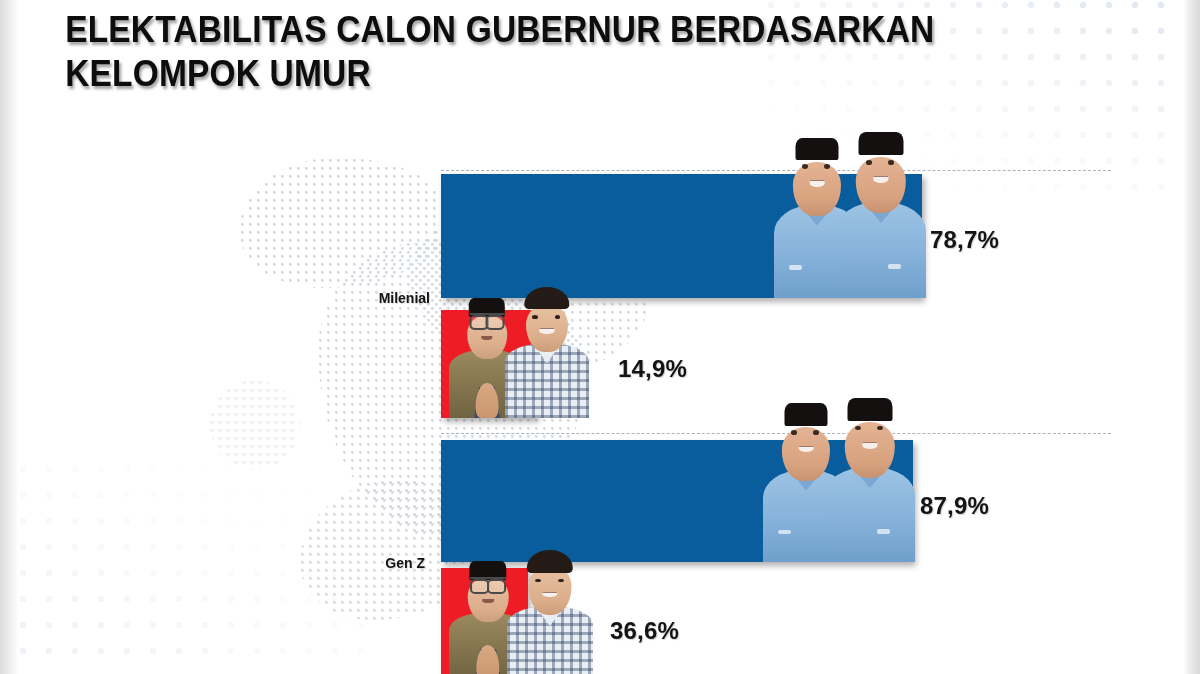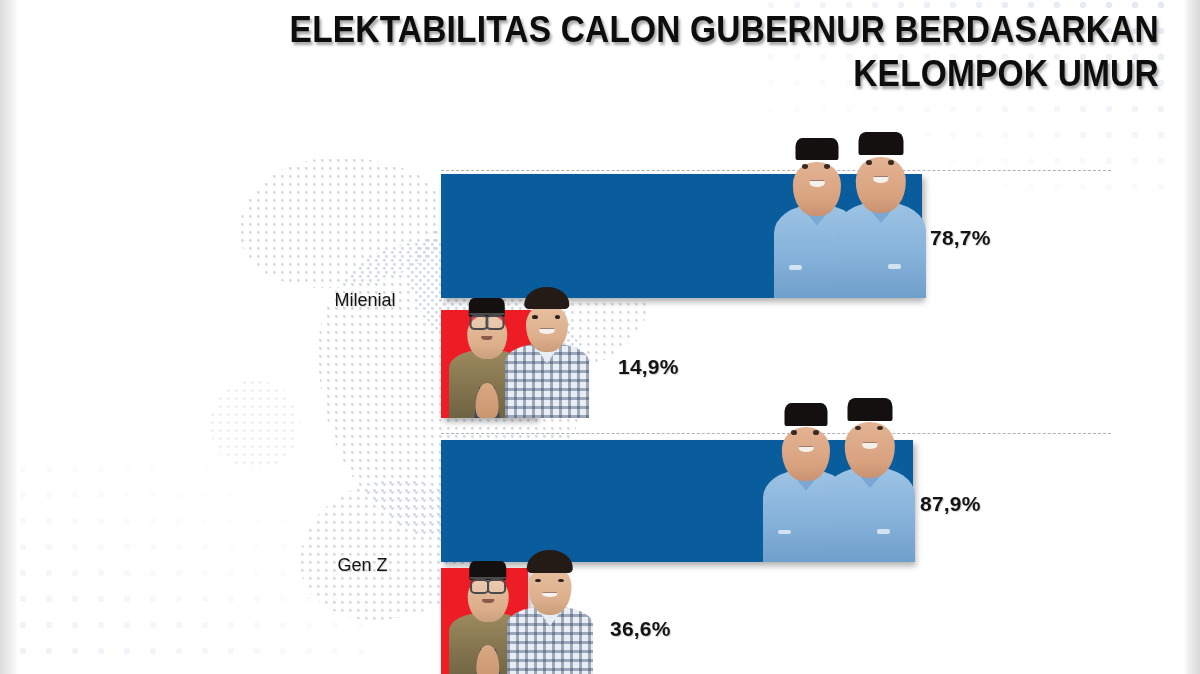--- a/index.html
+++ b/index.html
@@ -71,21 +71,21 @@
     position: absolute; right: 0; top: 0;
     width: 16px; height: 100%;
     background: linear-gradient(270deg, #d8d8d8 0%, #e6e6e6 45%, #f4f4f4 80%, #ffffff 100%);
     pointer-events: none;
   }
 
   
   .title-block {
     position: absolute;
     left: 0; right: 0; top: 8px;
-    text-align: right;
+    text-align: left;
     pointer-events: none;
     margin-left: 24px;
   }
   .title-line {
     display: block;
     font-family: "Liberation Sans Narrow", "Liberation Sans", sans-serif;
     font-weight: bold;
     font-size: 36px;
     line-height: 44px;
     letter-spacing: 0.2px;
@@ -113,33 +113,33 @@
     left: 441px;
     overflow: visible;
     box-shadow: 3px 4px 6px rgba(0,0,0,0.30);
   }
   .bar-blue { background: #0a5d9c; }
   .bar-red  { background: #ee1c25; }
 
   .bar-value {
     position: absolute;
     font-weight: bold;
-    font-size: 21px;
+    font-size: 24px;
     color: #141414;
     letter-spacing: 0.2px;
     white-space: nowrap;
     text-shadow: 1px 1px 1px rgba(120,120,120,0.35);
   }
   .cat-label {
     position: absolute;
-    font-weight: normal;
-    font-size: 18px;
+    font-weight: bold;
+    font-size: 14px;
     color: #141414;
     white-space: nowrap;
-    text-align: center;
+    text-align: right;
     text-shadow: 1px 1px 1px rgba(130,130,130,0.30);
   }
 
   
   .photo {
     position: absolute;
     overflow: hidden;
   }
   .person { position: absolute; bottom: 0; }
 

